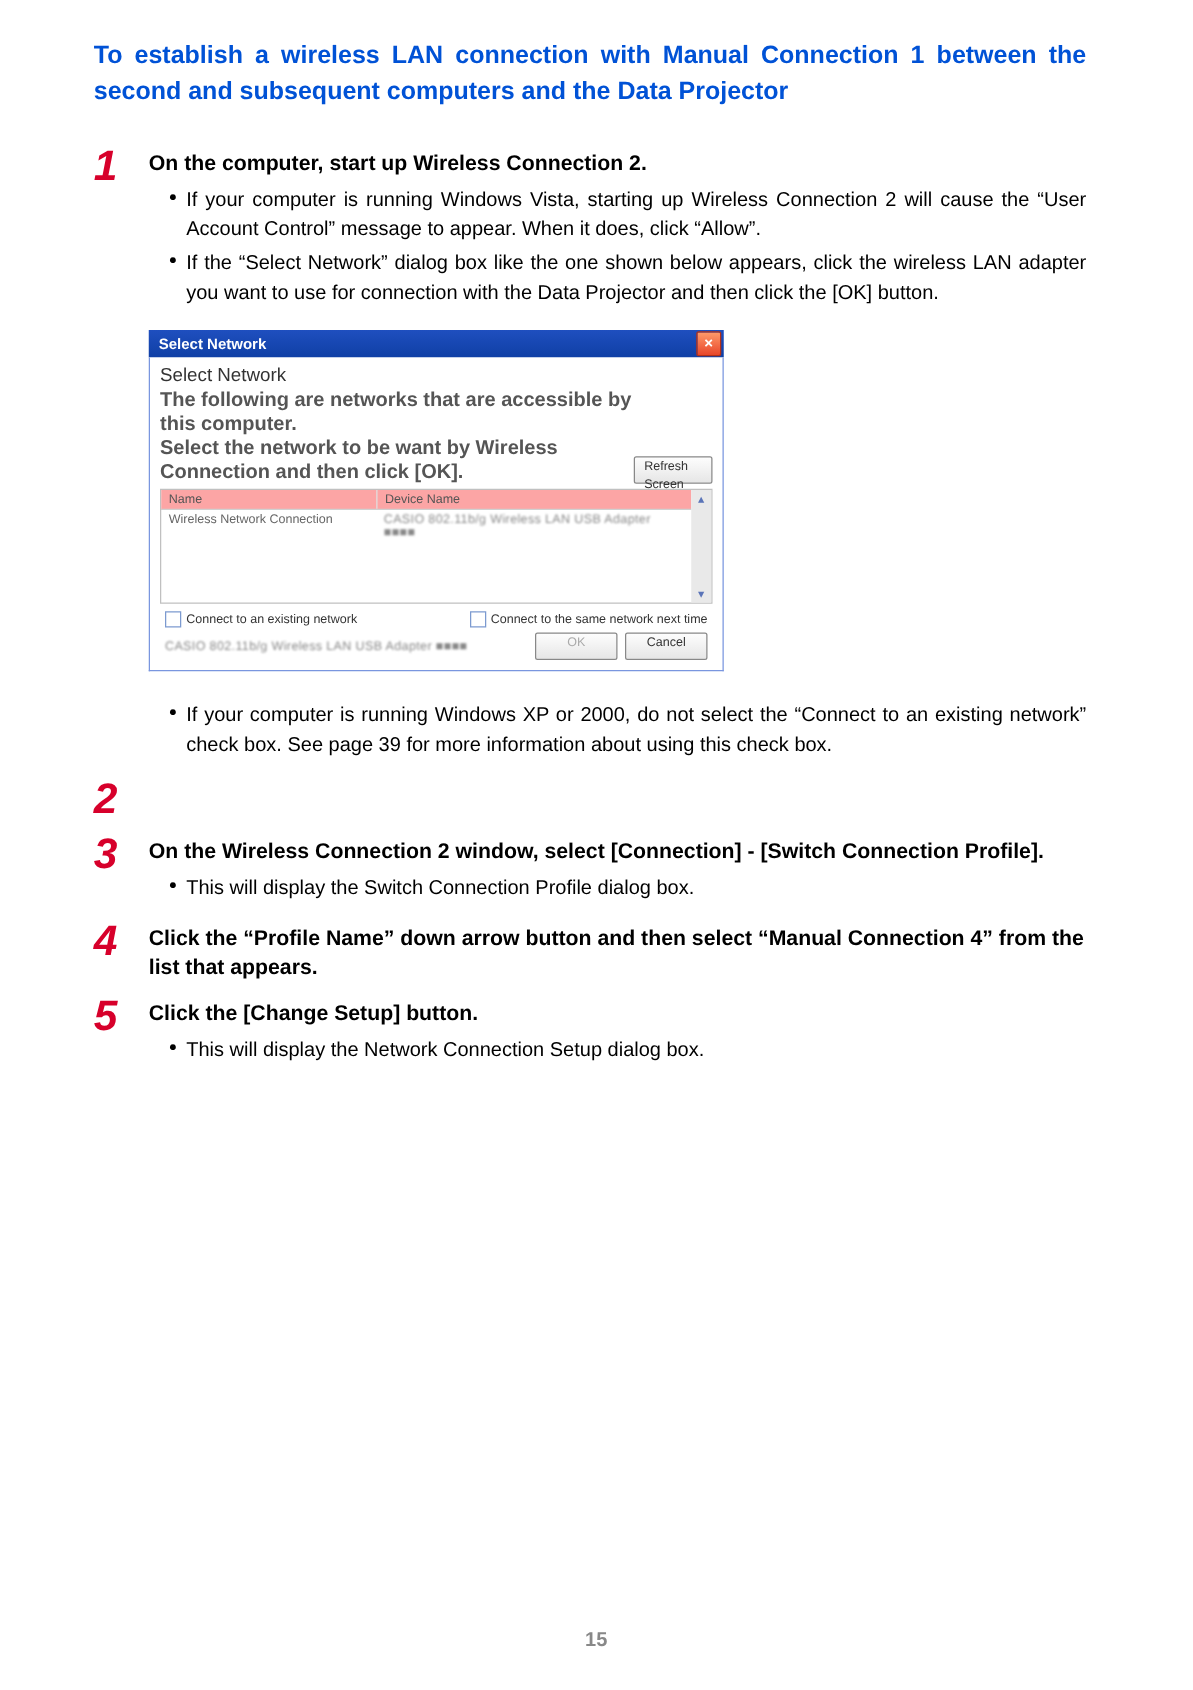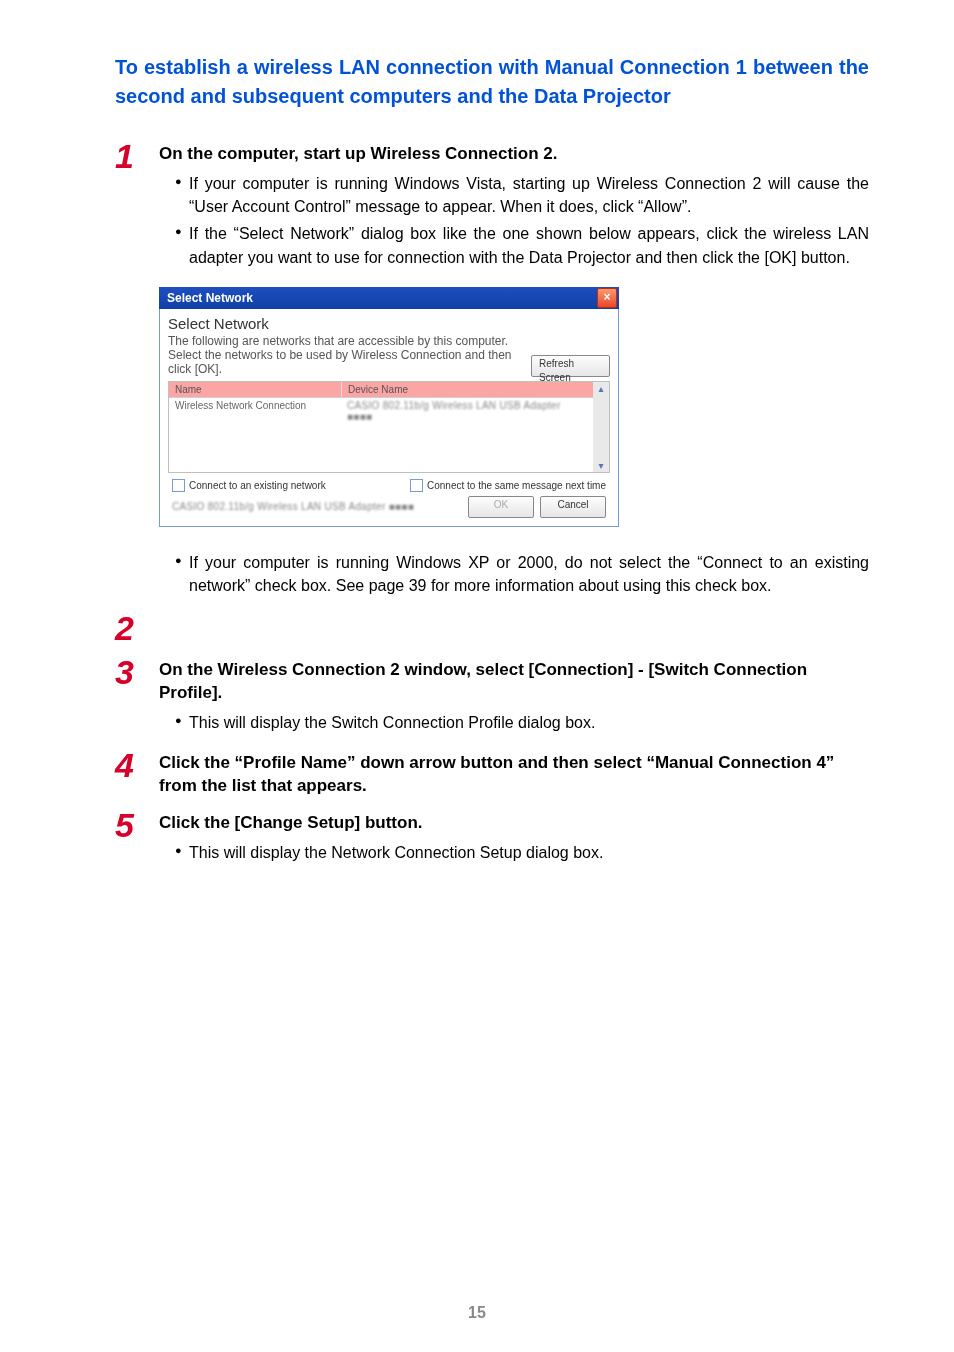--- a/index.html
+++ b/index.html
@@ -5,22 +5,21 @@
   body {
     margin: 0;
     padding: 0;
     font-family: Arial, Helvetica, sans-serif;
     background: #ffffff;
     width: 954px;
     height: 1352px;
     position: relative;
   }
   .page {
-    padding: 30px 85px 0 115px;
-    margin-top: 23px;
+    padding: 30px 85px 0 75px;
   }
   .heading {
     color: #0052d6;
     font-weight: bold;
     font-size: 20px;
     line-height: 1.45;
     margin-bottom: 28px;
     text-align: justify;
   }
   .step {
@@ -126,23 +125,24 @@
     color: #333;
     margin-bottom: 2px;
   }
   .dlg-row1 {
     display: flex;
     justify-content: space-between;
     align-items: flex-end;
     margin-bottom: 4px;
   }
   .dlg-txt {
-    font-size: 12px;
+    font-size: 16px;
     color: #555;
     line-height: 1.2;
+    font-weight: bold;
   }
   .refresh-btn {
     border: 1px solid #888;
     background: linear-gradient(#fdfdfd,#e6e6e6);
     font-size: 10px;
     padding: 1px 7px;
     height: 18px;
     line-height: 14px;
     border-radius: 2px;
   }
@@ -237,21 +237,21 @@
     <div class="dialog">
       <div class="titlebar">
         <span>Select Network</span>
         <div class="close-btn">×</div>
       </div>
       <div class="dialog-body">
         <div class="dlg-head">Select Network</div>
         <div class="dlg-row1">
           <div class="dlg-txt">
             <div>The following are networks that are accessible by this computer.</div>
-            <div>Select the networks to be used by Wireless Connection and then click [OK].</div>
+            <div>Select the network to be want by Wireless Connection and then click [OK].</div>
           </div>
           <div class="refresh-btn">Refresh Screen</div>
         </div>
         <div class="list-box">
           <div style="display:flex; flex:1;">
             <div style="flex:1; display:flex; flex-direction:column;">
               <div class="list-head">
                 <div class="lh-name">Name</div>
                 <div class="lh-dev">Device Name</div>
               </div>
@@ -267,21 +267,21 @@
             </div>
           </div>
         </div>
         <div class="dlg-checks">
           <div class="chk">
             <div class="chk-box"></div>
             <span>Connect to an existing network</span>
           </div>
           <div class="chk">
             <div class="chk-box"></div>
-            <span>Connect to the same message next time</span>
+            <span>Connect to the same network next time</span>
           </div>
         </div>
         <div class="dlg-bottom">
           <div class="bottom-blur blurred" style="font-size:10px;">CASIO 802.11b/g Wireless LAN USB Adapter ■■■■</div>
           <div class="dlg-btn disabled">OK</div>
           <div class="dlg-btn">Cancel</div>
         </div>
       </div>
     </div>
   </div>

